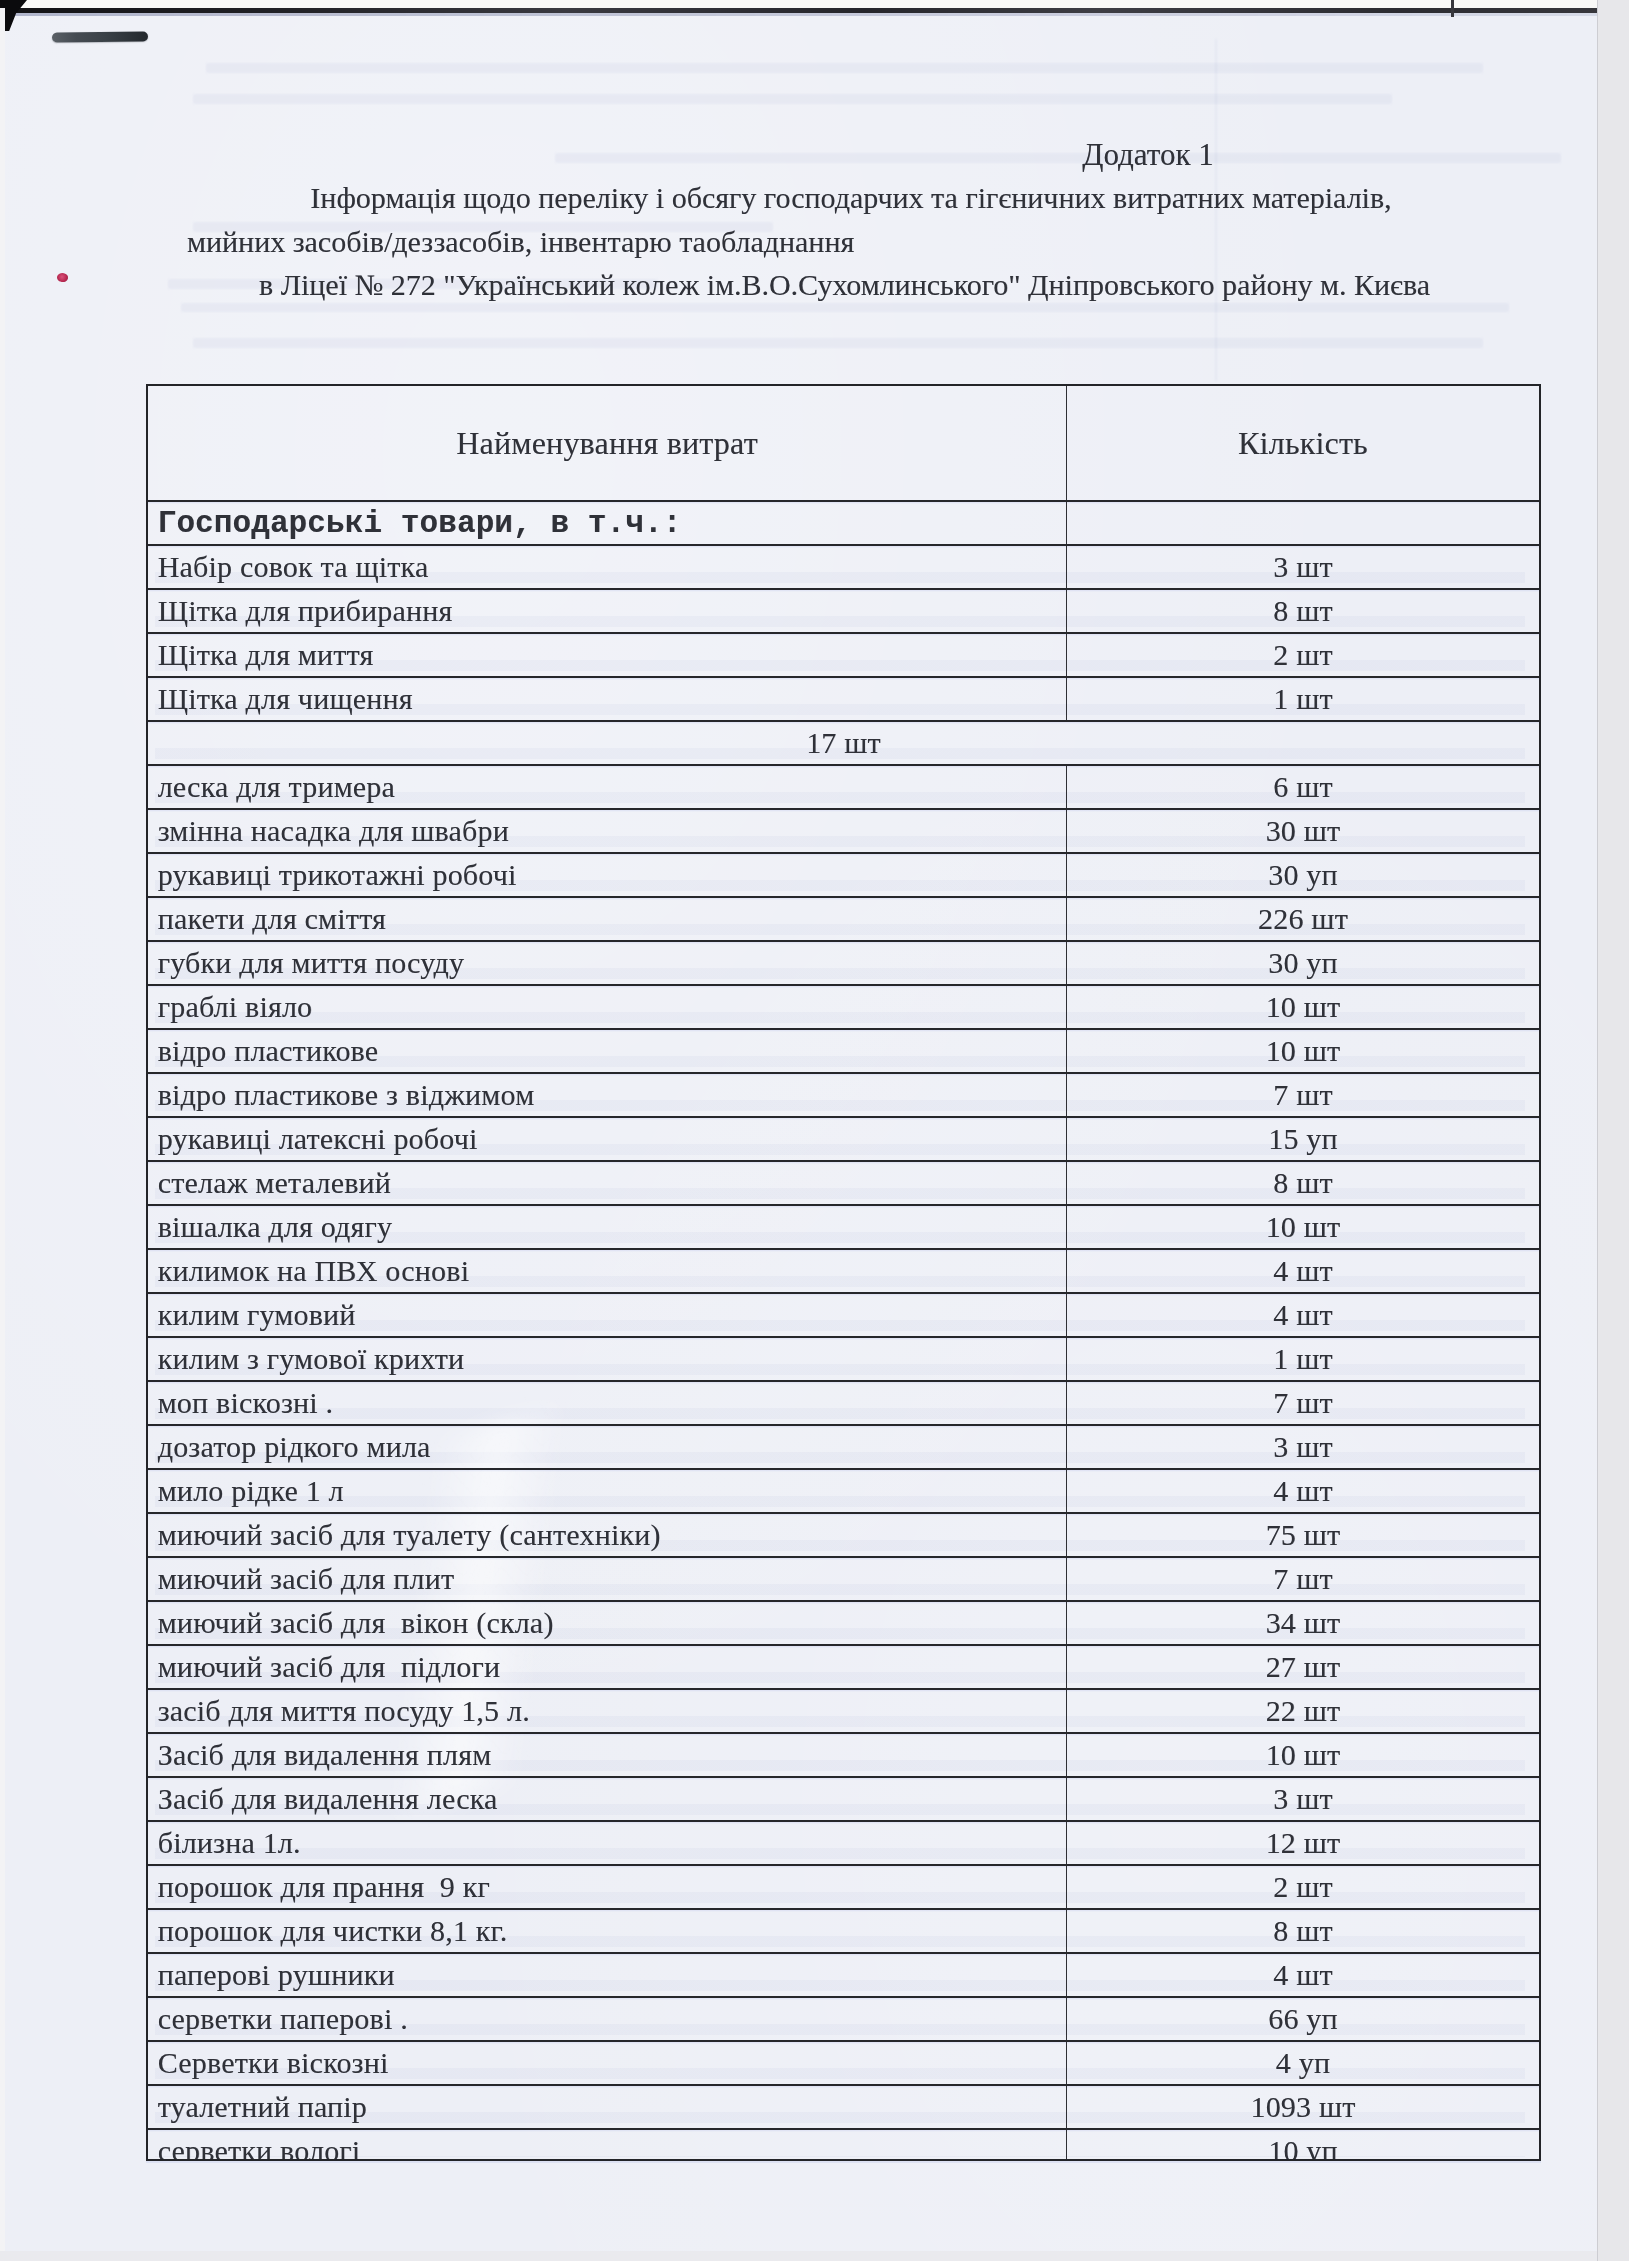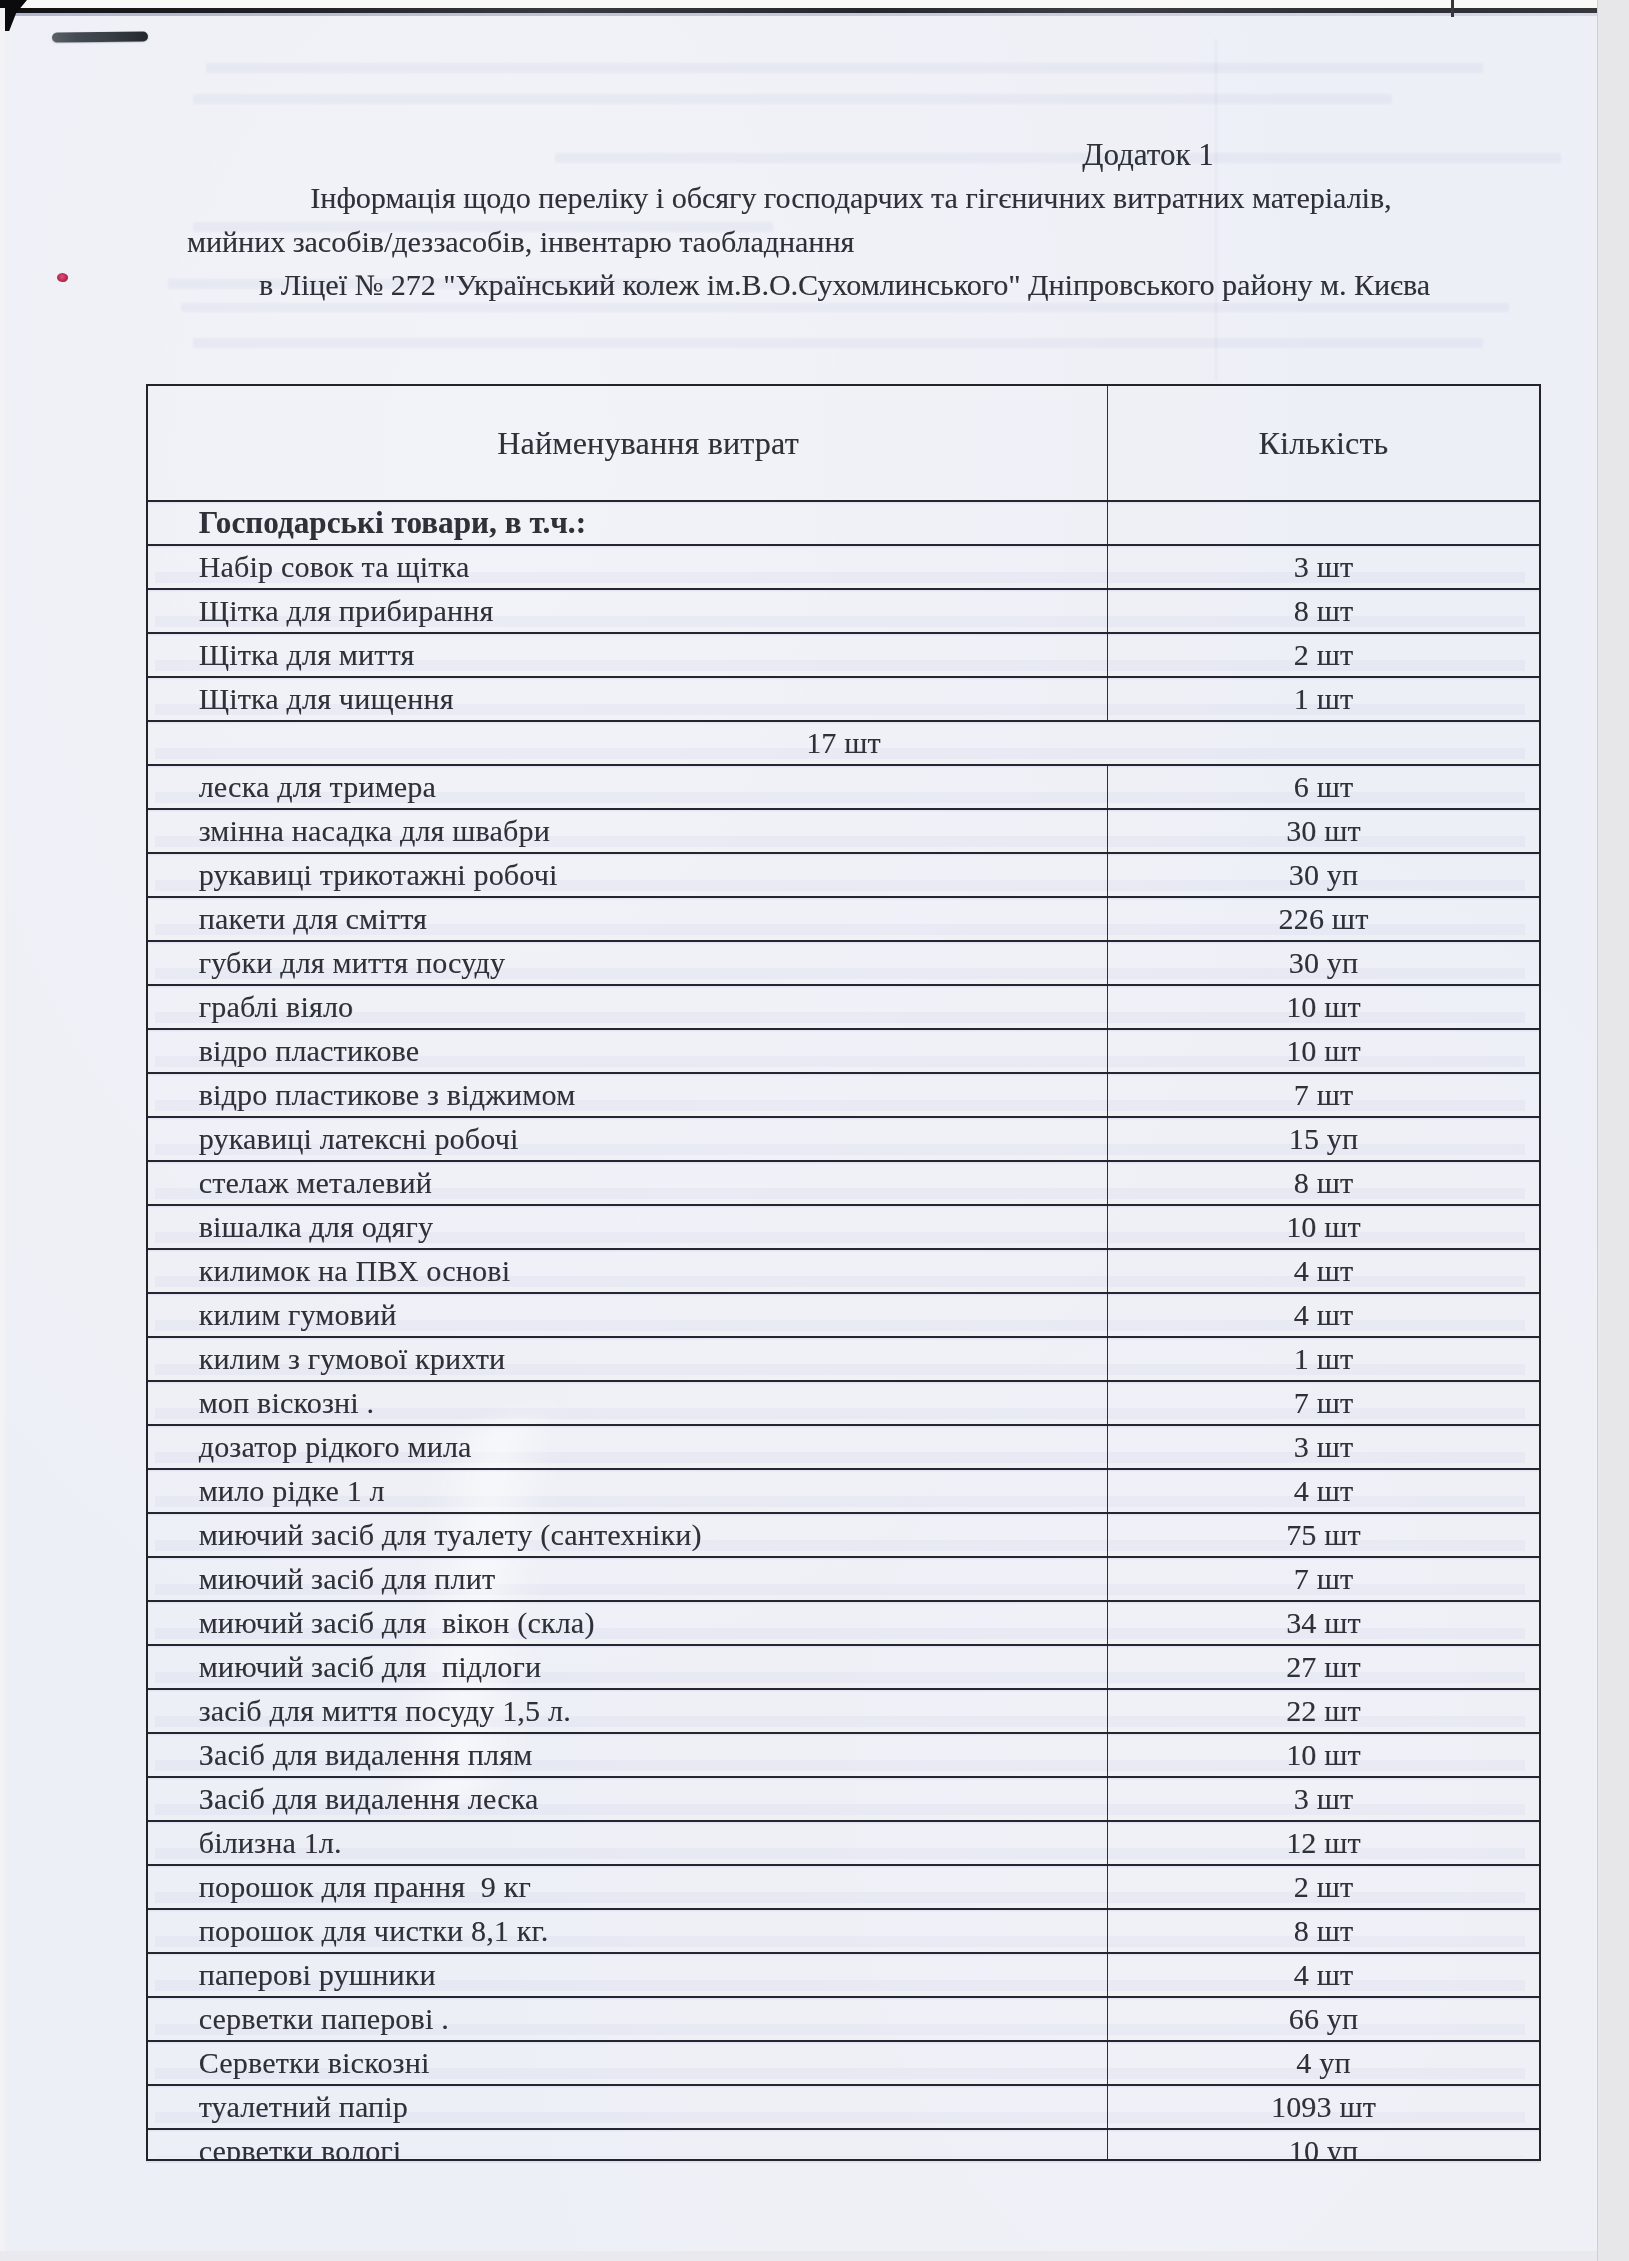--- a/index.html
+++ b/index.html
@@ -50,25 +50,25 @@
     text-shadow:0.3px 0.3px 0.6px rgba(30,30,45,.35);}
   .title-l3{position:absolute;left:58px;top:268px;width:1573px;text-align:center;font-size:30px;
     text-shadow:0.3px 0.3px 0.6px rgba(30,30,45,.35);}
   
   .doc-table{position:absolute;left:146px;top:384px;width:1395px;height:1777px;
     box-sizing:border-box;border:2.6px solid #232428;overflow:hidden;
     box-shadow:0 1.9px 0 rgba(120,140,220,.15);}
   .trow,.thead-row,.section-row{display:flex;box-sizing:border-box;border-bottom:2.6px solid #26272b;
     box-shadow:0 1.3px 0 rgba(120,140,220,.12);}
   .thead-row{height:116px;}
-  .section-row{height:44px;}
+  .section-row{height:44px;font-family:Liberation Mono, monospace;}
   .trow{height:44px;}
   .cell{box-sizing:border-box;display:flex;align-items:center;font-size:30px;
     text-shadow:0.3px 0.3px 0.6px rgba(30,30,45,.35);letter-spacing:0.2px;white-space:pre;}
-  .name-col{width:919px;border-right:1.9px solid #2e2f34;padding-left:9.7px;margin-left:41px;}
+  .name-col{width:919px;border-right:1.9px solid #2e2f34;padding-left:9.7px;}
   .qty-col{flex:1;justify-content:center;padding-left:0;}
   .thead-row .name-col{justify-content:center;padding-left:0;font-size:32px;}
   .thead-row .qty-col{font-size:32px;}
   .section-row .name-col{font-weight:bold;font-size:31px;letter-spacing:0.1px;}
 </style>
 </head>
 <body>
 
 <div class="scan">
 

